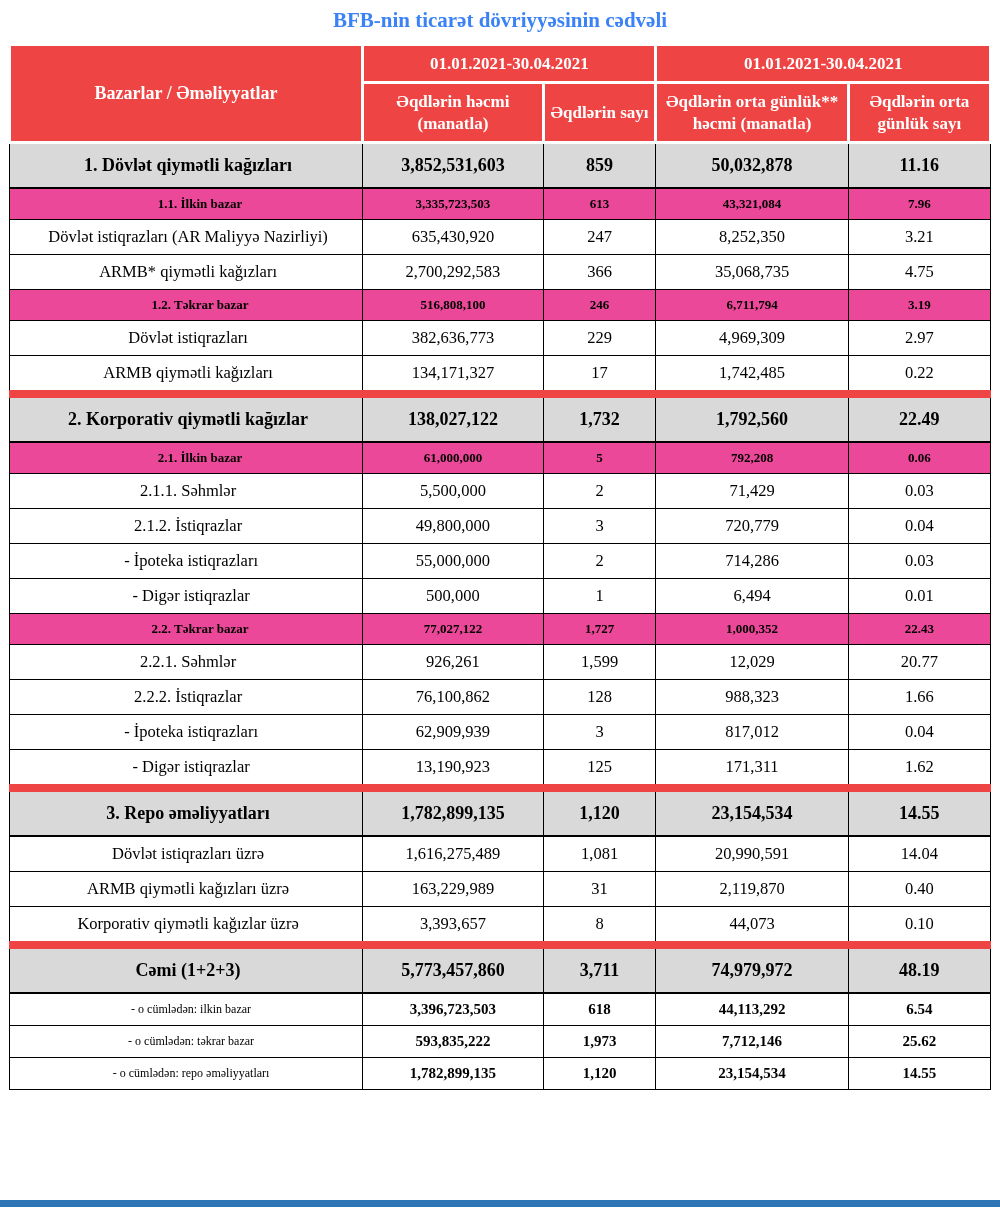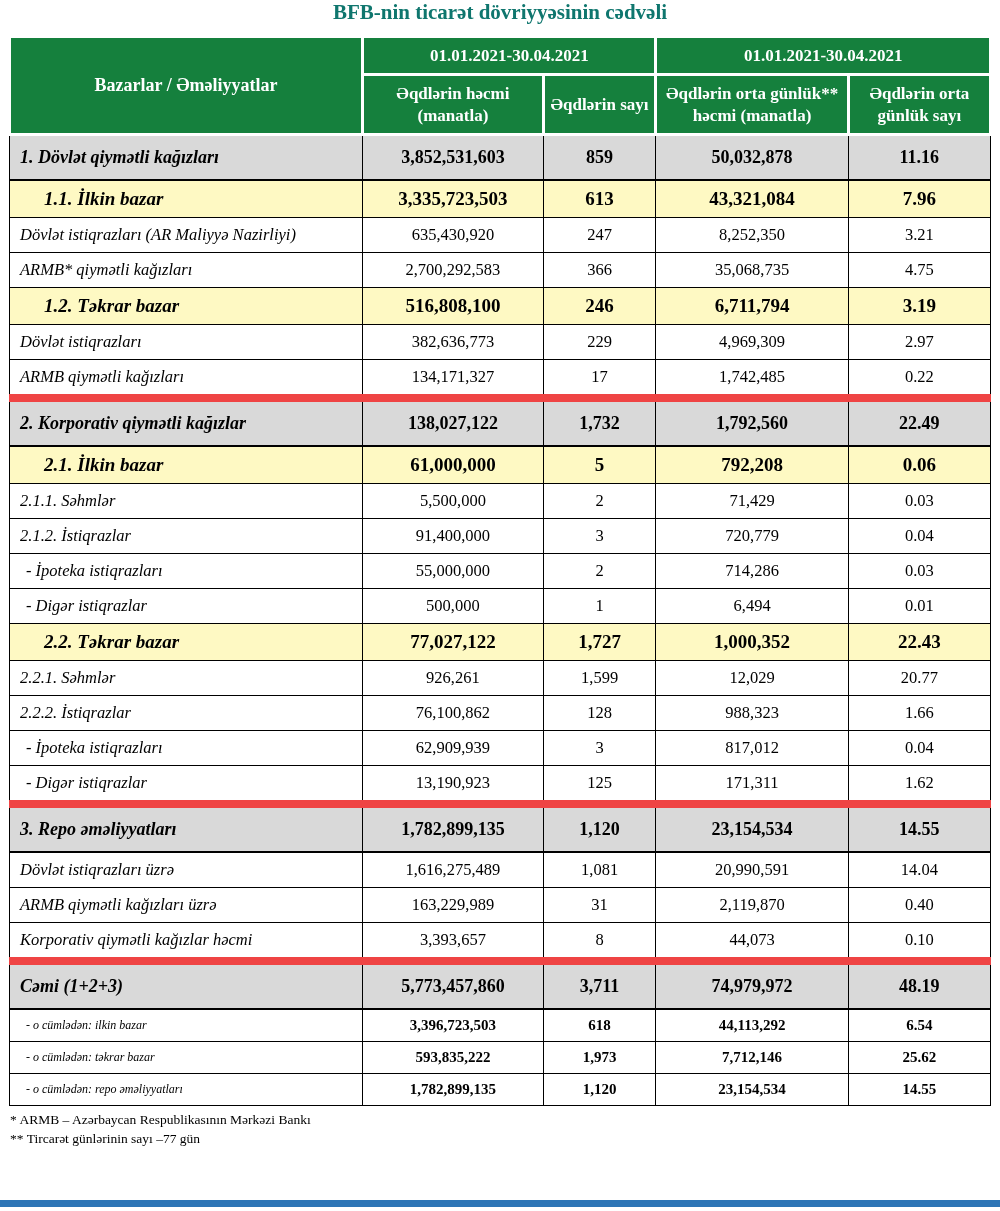--- a/index.html
+++ b/index.html
@@ -9,67 +9,68 @@
     height: 1211px;
     background: #ffffff;
     font-family: "Liberation Serif", serif;
     position: relative;
     overflow: hidden;
   }
   .page-title {
     text-align: center;
     font-size: 21px;
     font-weight: bold;
-    color: #0f766e;
+    padding-top: 8px;
+    color: #3b82f6;
   }
   table.data-table {
     border-collapse: collapse;
     width: 984px;
     margin: 10px auto 0 auto;
     table-layout: fixed;
   }
   
   thead th {
-    background: #15803d;
+    background: #ef4444;
     color: #ffffff;
     font-weight: bold;
     border: 3px solid #ffffff;
     font-size: 17px;
     line-height: 1.25;
     padding: 7px 4px;
     text-align: center;
     vertical-align: middle;
   }
   thead th.col-label { font-size: 18px; }
   
   tbody td {
     border: 1px solid #000000;
     font-size: 16px;
     padding: 7px 6px;
     vertical-align: middle;
     background: #ffffff;
     color: #000;
   }
   tbody tr:first-child td { border-top: 3px solid #000; }
-  td.label { text-align: left; padding-left: 10px; font-style: italic; }
+  td.label { text-align: center; padding-left: 10px; }
   td.num { text-align: center; }
   
   tr.row-section td {
     background: #D9D9D9;
     font-weight: bold;
     font-size: 18px;
     border-top: 8px solid #ef4444;
     border-bottom: 2px solid #000;
     padding-top: 11px;
     padding-bottom: 11px;
   }
   tr.row-subsection td {
-    background: #fef9c3;
+    background: #ec4899;
     font-weight: bold;
-    font-size: 19px;
+    font-size: 13px;
   }
   tr.row-subsection td.label { padding-left: 34px; }
   tr.row-detail td { font-size: 16.5px; }
   tr.row-detail.indent-1 td.label { padding-left: 16px; }
   tr.row-subtotal td { font-weight: bold; font-size: 15px; }
   tr.row-subtotal td.label { padding-left: 16px; font-weight: normal; font-size: 12px; }
   
   .footnotes {
     margin: 4px 0 0 10px;
     font-size: 13.5px;
@@ -180,21 +181,21 @@
         </tr>
         <tr class="row-detail indent-0">
           <td class="label">2.1.1. Səhmlər</td>
           <td class="num">5,500,000</td>
           <td class="num">2</td>
           <td class="num">71,429</td>
           <td class="num">0.03</td>
         </tr>
         <tr class="row-detail indent-0">
           <td class="label">2.1.2. İstiqrazlar</td>
-          <td class="num">91,400,000</td>
+          <td class="num">49,800,000</td>
           <td class="num">3</td>
           <td class="num">720,779</td>
           <td class="num">0.04</td>
         </tr>
         <tr class="row-detail indent-1">
           <td class="label">- İpoteka istiqrazları</td>
           <td class="num">55,000,000</td>
           <td class="num">2</td>
           <td class="num">714,286</td>
           <td class="num">0.03</td>
@@ -256,21 +257,21 @@
           <td class="num">14.04</td>
         </tr>
         <tr class="row-detail indent-0">
           <td class="label">ARMB qiymətli kağızları üzrə</td>
           <td class="num">163,229,989</td>
           <td class="num">31</td>
           <td class="num">2,119,870</td>
           <td class="num">0.40</td>
         </tr>
         <tr class="row-detail indent-0">
-          <td class="label">Korporativ qiymətli kağızlar həcmi</td>
+          <td class="label">Korporativ qiymətli kağızlar üzrə</td>
           <td class="num">3,393,657</td>
           <td class="num">8</td>
           <td class="num">44,073</td>
           <td class="num">0.10</td>
         </tr>
         <tr class="row-section indent-0">
           <td class="label">Cəmi (1+2+3)</td>
           <td class="num">5,773,457,860</td>
           <td class="num">3,711</td>
           <td class="num">74,979,972</td>
@@ -293,20 +294,16 @@
         <tr class="row-subtotal indent-1">
           <td class="label">- o cümlədən: repo əməliyyatları</td>
           <td class="num">1,782,899,135</td>
           <td class="num">1,120</td>
           <td class="num">23,154,534</td>
           <td class="num">14.55</td>
         </tr>
       </tbody>
   </table>
 
-  <div class="footnotes" id="footnotes">
-      <div class="footnote">* ARMB – Azərbaycan Respublikasının Mərkəzi Bankı</div>
-      <div class="footnote">** Tircarət günlərinin sayı –77 gün</div>
-    </div>
 
   <div class="footer-bar" style="background: rgb(46, 117, 182);"></div>
 
 </div>
 
 </body></html>

